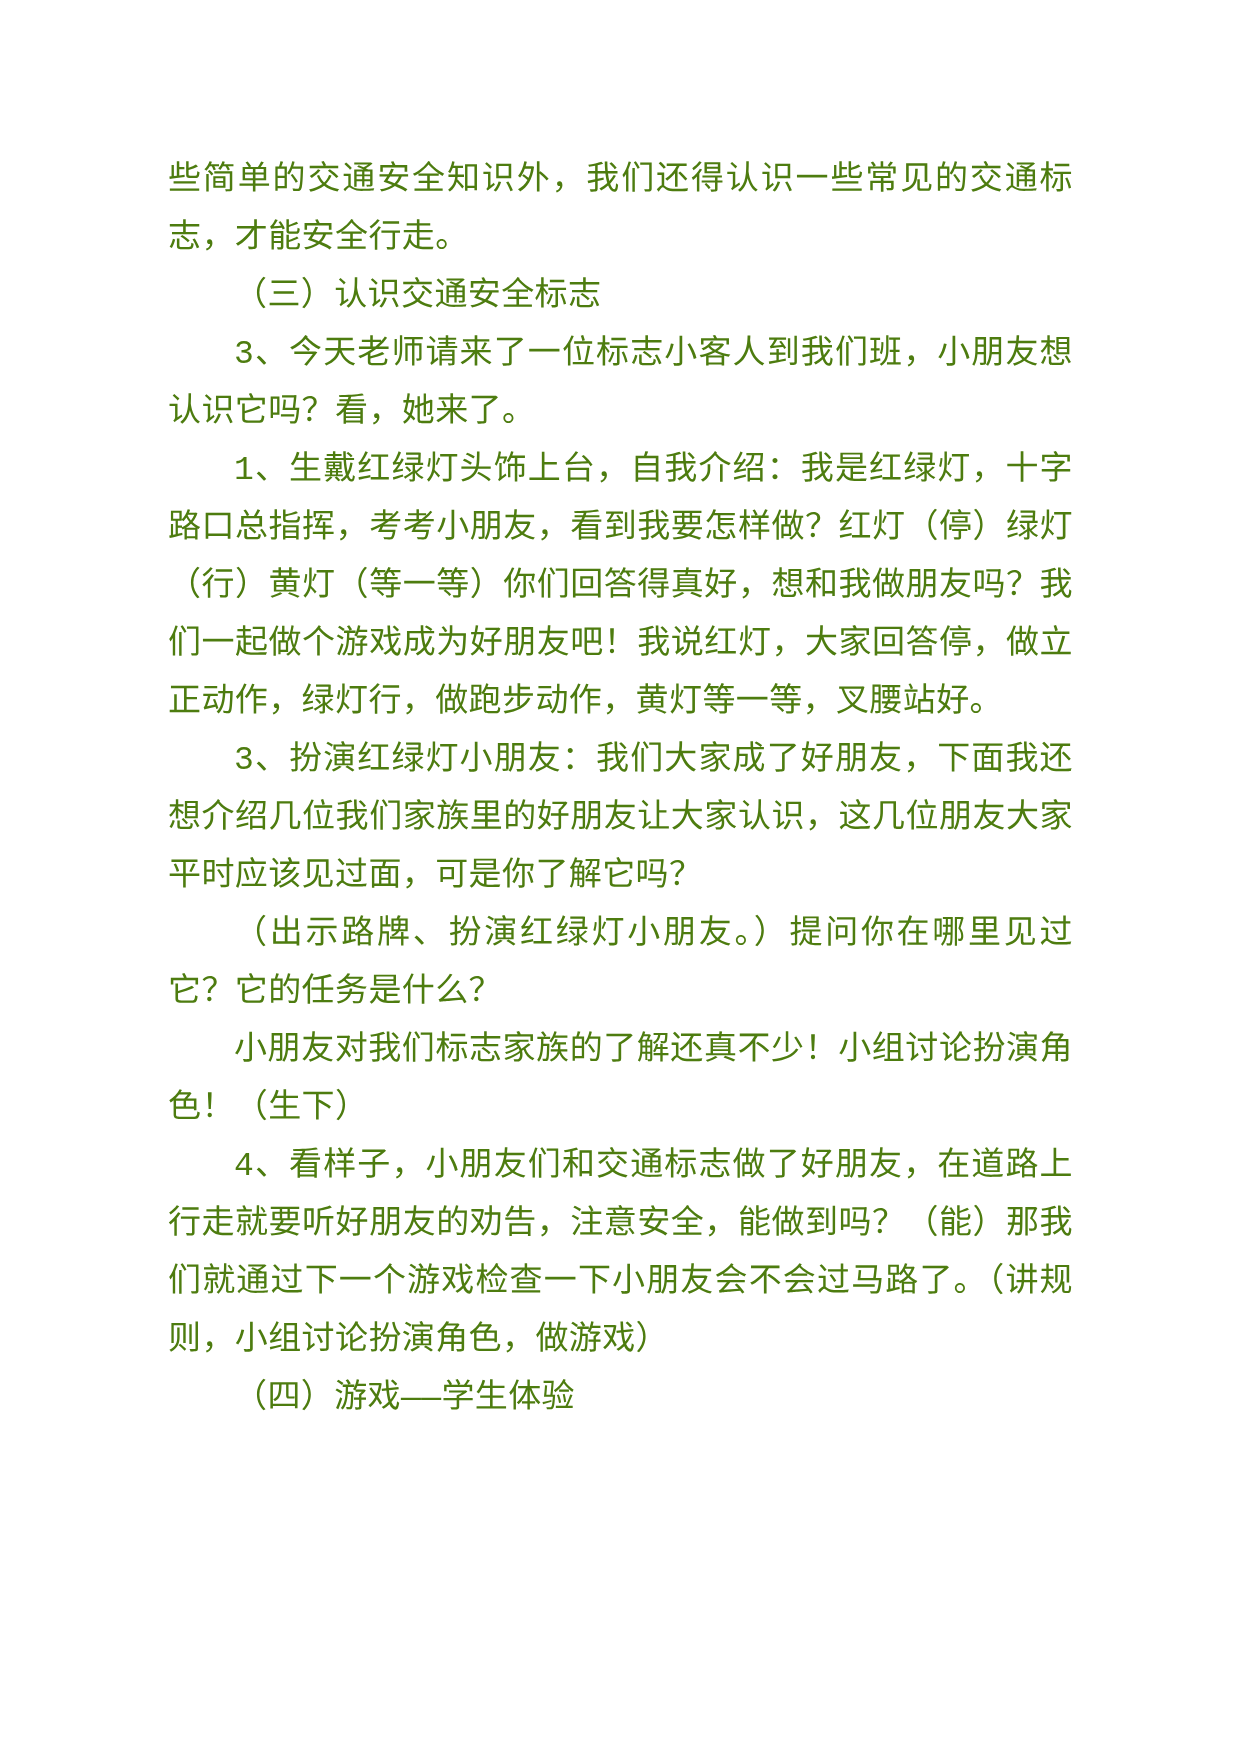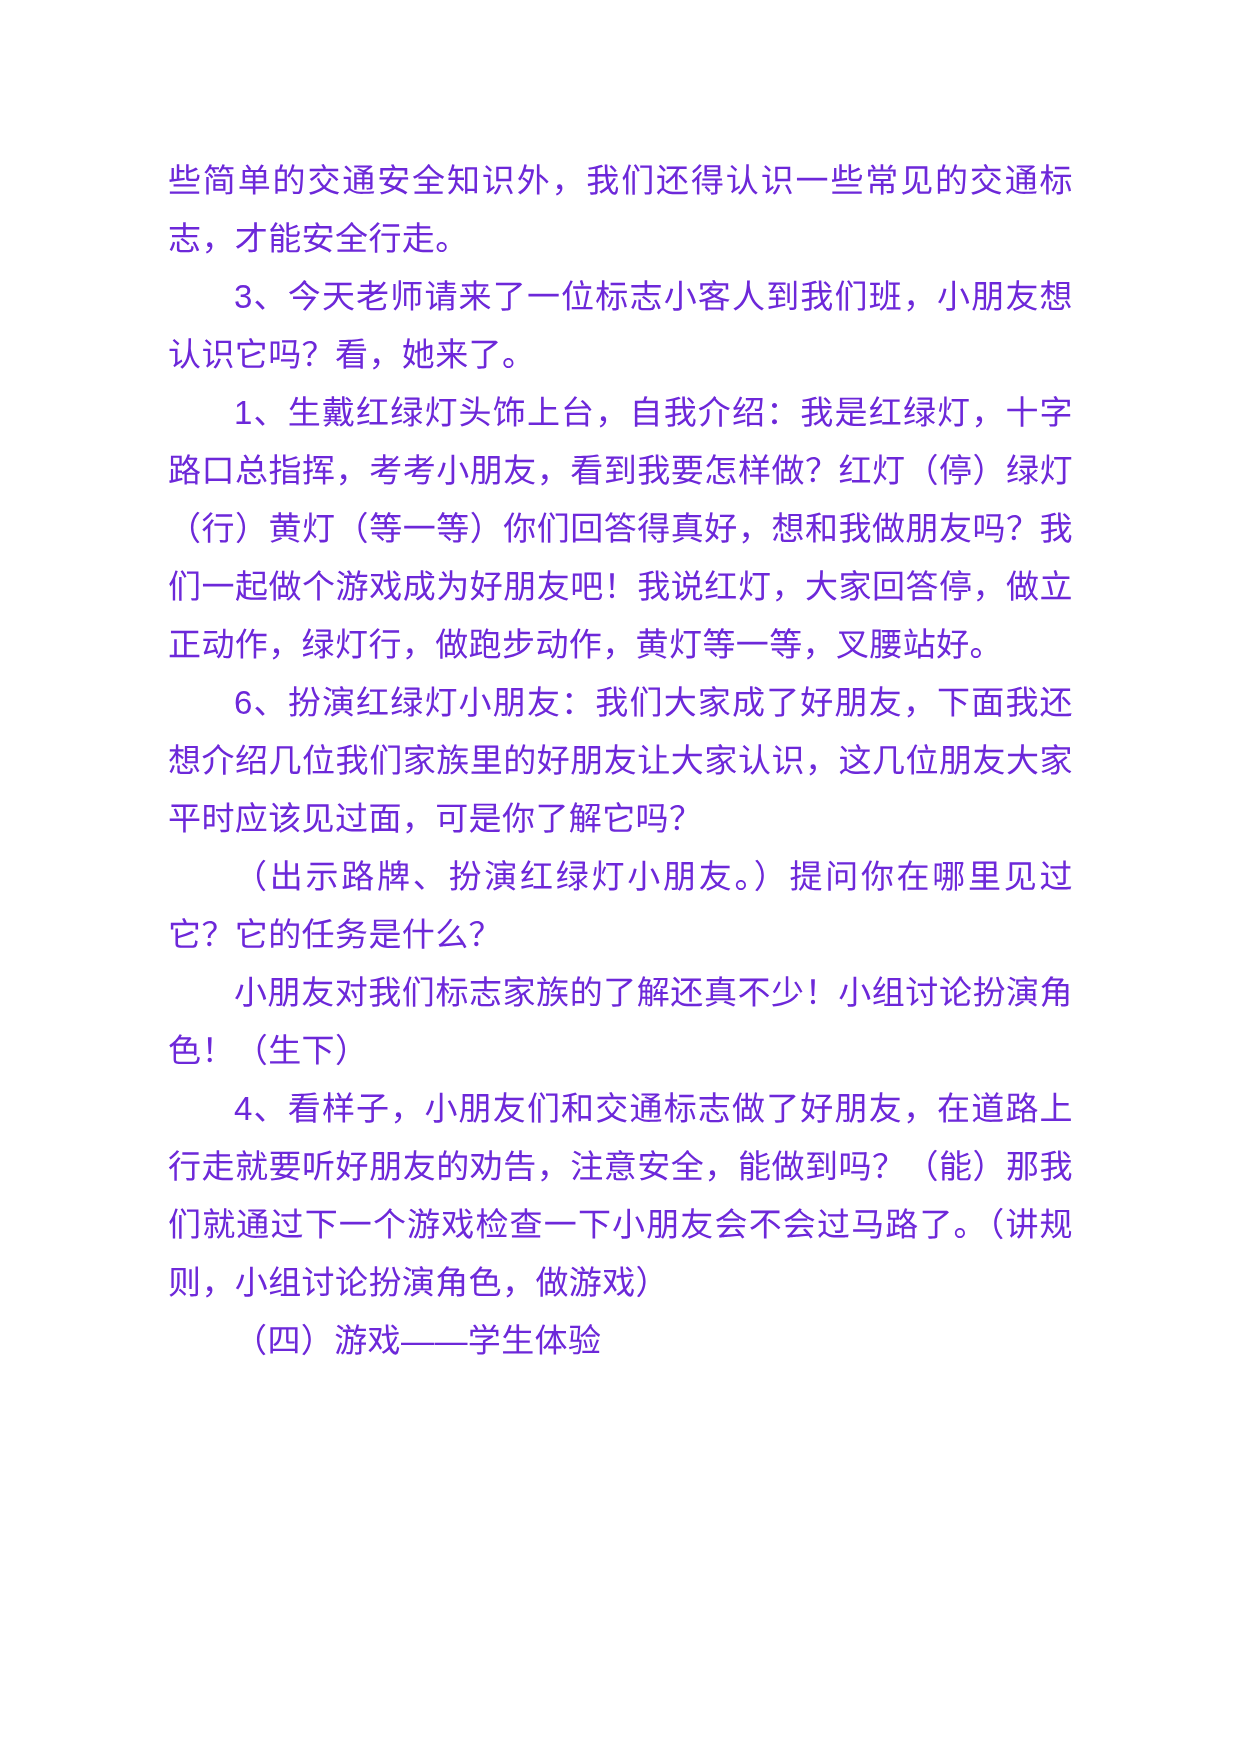--- a/index.html
+++ b/index.html
@@ -16,42 +16,43 @@
   }
   .content {
     position: absolute;
     left: 168px;
     top: 152px;
     width: 905px;
   }
   p.para {
     margin: 0;
     padding: 0;
-    font-family: Liberation Sans, sans-serif;
+    font-family: Liberation Mono, monospace;
     font-size: 33px;
     line-height: 58px;
     letter-spacing: 0.4px;
-    color: #6d28d9;
+    color: #4d7c0f;
     text-align: justify;
     text-justify: inter-ideograph;
     text-indent: 2em;
     word-break: normal;
     overflow-wrap: break-word;
   }
   p.para.no-indent {
     text-indent: 0;
   }
 </style>
 </head>
 <body>
 
 <div class="page">
   <div class="content">
     <p class="para no-indent">些简单的交通安全知识外，我们还得认识一些常见的交通标志，才能安全行走。</p>
+    <p class="para">（三）认识交通安全标志</p>
     <p class="para">3、今天老师请来了一位标志小客人到我们班，小朋友想认识它吗？看，她来了。</p>
     <p class="para">1、生戴红绿灯头饰上台，自我介绍：我是红绿灯，十字路口总指挥，考考小朋友，看到我要怎样做？红灯（停）绿灯（行）黄灯（等一等）你们回答得真好，想和我做朋友吗？我们一起做个游戏成为好朋友吧！我说红灯，大家回答停，做立正动作，绿灯行，做跑步动作，黄灯等一等，叉腰站好。</p>
-    <p class="para">6、扮演红绿灯小朋友：我们大家成了好朋友，下面我还想介绍几位我们家族里的好朋友让大家认识，这几位朋友大家平时应该见过面，可是你了解它吗？</p>
+    <p class="para">3、扮演红绿灯小朋友：我们大家成了好朋友，下面我还想介绍几位我们家族里的好朋友让大家认识，这几位朋友大家平时应该见过面，可是你了解它吗？</p>
     <p class="para">（出示路牌、扮演红绿灯小朋友。）提问你在哪里见过它？它的任务是什么？</p>
     <p class="para">小朋友对我们标志家族的了解还真不少！小组讨论扮演角色！（生下）</p>
     <p class="para">4、看样子，小朋友们和交通标志做了好朋友，在道路上行走就要听好朋友的劝告，注意安全，能做到吗？（能）那我们就通过下一个游戏检查一下小朋友会不会过马路了。（讲规则，小组讨论扮演角色，做游戏）</p>
     <p class="para">（四）游戏——学生体验</p>
   </div>
 </div>
 
 </body></html>

